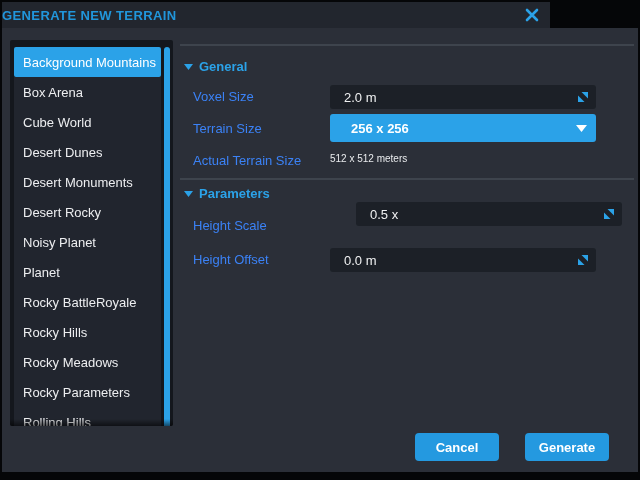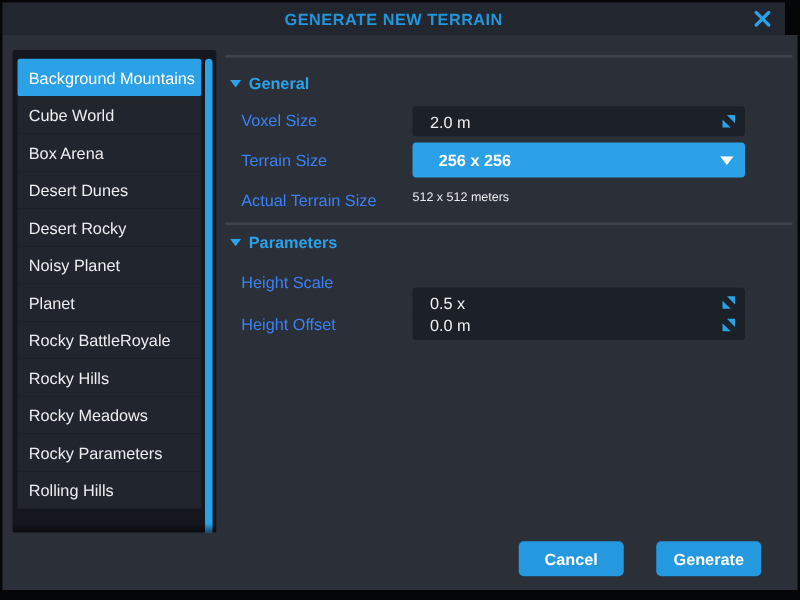--- a/index.html
+++ b/index.html
@@ -10,23 +10,23 @@
     overflow: hidden;
   }
   .window {
     position: relative;
     width: 640px; height: 480px;
     background: #050608;
   }
   
   .titlebar {
     position: absolute; left: 2px; top: 2px;
-    width: 626px; height: 26px;
+    width: 548px; height: 26px;
     background: #22262E;
-    display: flex; align-items: center; justify-content: center;
+    display: flex; align-items: center; 
   }
   .title-text {
     color: #2196DB;
     font-size: 13px; font-weight: 700;
     letter-spacing: 0.4px;
   }
   .close-btn {
     position: absolute; right: 8px; top: 4px;
     width: 20px; height: 18px;
     display: flex; align-items: center; justify-content: center;
@@ -145,21 +145,21 @@
     white-space: nowrap;
   }
   
   .row-voxel-label   { top: 61px; }
   .row-voxel-field   { top: 57px; }
   .row-terrain-label { top: 93px; }
   .row-terrain-dd    { top: 86px; }
   .row-actual-label  { top: 125px; }
   .row-actual-value  { top: 125px; }
   .row-hscale-label  { top: 190px; }
-  .row-hscale-field  { top: 202px; }
+  .row-hscale-field  { top: 174px; margin-left: 26px; }
   .row-hoffset-label { top: 224px; }
   .row-hoffset-field { top: 220px; }
   
   .btn {
     position: absolute; top: 405px;
     width: 84px; height: 28px;
     background: #2499E0;
     border: none; border-radius: 4px;
     color: #FFFFFF; font-size: 13px; font-weight: 700;
     font-family: "Liberation Sans", sans-serif;
@@ -181,23 +181,24 @@
         <path d="M2 2 L12 12 M12 2 L2 12" stroke="#2BA2E8" stroke-width="2.6" stroke-linecap="round" fill="none"></path>
       </svg>
     </span>
   </div>
 
   <div class="body">
 
     <div class="list-container">
       <div class="list-inner">
           <div class="list-item selected">Background Mountains</div>
+          <div class="list-item">Box Arena</div>
           <div class="list-item">Cube World</div>
-          <div class="list-item">Box Arena</div>
           <div class="list-item">Desert Dunes</div>
+          <div class="list-item">Desert Monuments</div>
           <div class="list-item">Desert Rocky</div>
           <div class="list-item">Noisy Planet</div>
           <div class="list-item">Planet</div>
           <div class="list-item">Rocky BattleRoyale</div>
           <div class="list-item">Rocky Hills</div>
           <div class="list-item">Rocky Meadows</div>
           <div class="list-item">Rocky Parameters</div>
           <div class="list-item">Rolling Hills</div>
         </div>
       <div class="scrollbar-track">

